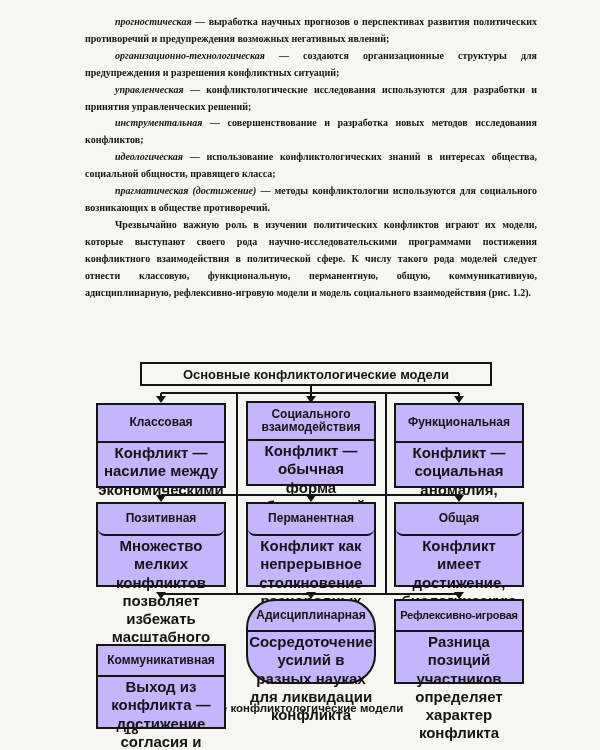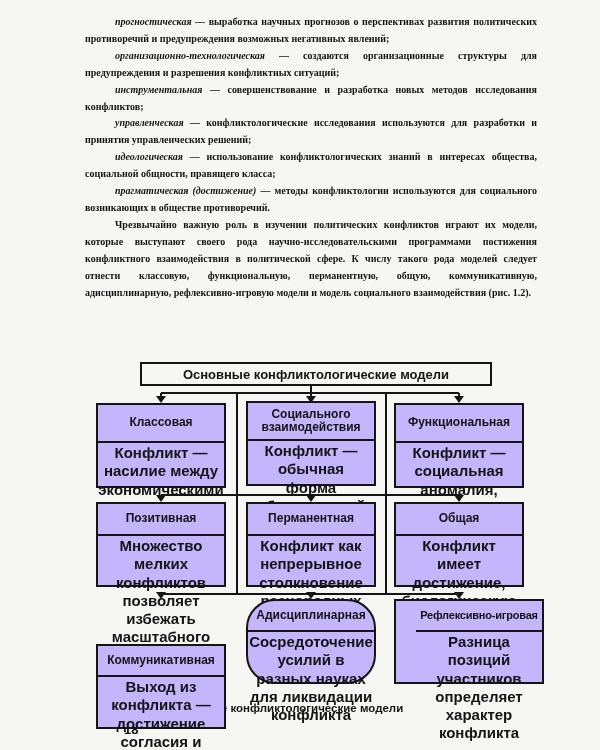--- a/index.html
+++ b/index.html
@@ -32,21 +32,21 @@
     display:flex;flex-direction:column;
     font-family:"Liberation Sans", sans-serif;
   }
   .mhead{
     border-bottom:2px solid #141414;
     display:flex;align-items:center;justify-content:center;
     font-weight:bold;font-size:12px;line-height:1.12;text-align:center;
     padding:1px 2px;flex:0 0 auto;
   }
   .r1 .mhead{height:34px;}
-  .r2 .mhead{height:28px;}
+  .r2 .mhead{height:28px;border-radius:7px;}
   .r3 .mhead{height:27px;}
   .mhead.tight{font-size:11px;letter-spacing:-0.2px;}
   .mbody{
     flex:1;display:flex;align-items:center;justify-content:center;
     font-weight:bold;font-size:15px;line-height:1.22;text-align:center;
     padding:1px 3px;
   }
   
   .caption{
     position:absolute;left:0;top:702px;width:521px;text-align:center;
@@ -56,22 +56,22 @@
     position:absolute;left:88px;top:722px;
     font-family:"Liberation Sans", sans-serif;font-size:13px;font-weight:bold;margin-left:36px;
   }
 </style>
 </head>
 <body>
 
 <div class="text-block">
   <p><em>прогностическая</em><span> — выработка научных прогнозов о перспективах развития политических противоречий и предупреждения возможных негативных явлений;</span></p>
   <p><em>организационно-технологическая</em><span> — создаются организационные структуры для предупреждения и разрешения конфликтных ситуаций;</span></p>
+  <p><em>управленческая</em><span> — конфликтологические исследования используются для разработки и принятия управленческих решений;</span></p>
   <p><em>инструментальная</em><span> — совершенствование и разработка новых методов исследования конфликтов;</span></p>
-  <p><em>управленческая</em><span> — конфликтологические исследования используются для разработки и принятия управленческих решений;</span></p>
   <p><em>идеологическая</em><span> — использование конфликтологических знаний в интересах общества, социальной общности, правящего класса;</span></p>
   <p><em>прагматическая (достижение)</em><span> — методы конфликтологии используются для социального возникающих в обществе противоречий.</span></p>
   <p><em></em><span>Чрезвычайно важную роль в изучении политических конфликтов играют их модели, которые выступают своего рода научно-исследовательскими программами постижения конфликтного взаимодействия в политической сфере. К числу такого рода моделей следует отнести классовую, функциональную, перманентную, общую, коммуникативную, адисциплинарную, рефлексивно-игровую модели и модель социального взаимодействия (рис. 1.2).</span></p>
 </div>
 
 <div class="diagram">
   <svg width="460" height="332" viewBox="0 0 460 332">
     <g stroke="#141414" stroke-width="2" fill="none">
 
       <line x1="241" y1="20" x2="241" y2="31"></line>
@@ -139,21 +139,21 @@
   </div>
 
   <div class="mbox r3" style="left:26px;top:237px;margin-top:45px;">
     <div class="mhead">Коммуникативная</div>
     <div class="mbody">Выход из конфликта — достижение согласия и преодоление барьеров в общении</div>
   </div>
   <div class="mbox r3" style="left:176px;top:237px;border-radius:29px;">
     <div class="mhead">Адисциплинарная</div>
     <div class="mbody">Сосредоточение усилий в разных науках для ликвидации конфликта</div>
   </div>
-  <div class="mbox r3" style="left:324px;top:237px;padding-left:20px;">
+  <div class="mbox r3" style="left:324px;top:237px;">
     <div class="mhead tight">Рефлексивно-игровая</div>
     <div class="mbody">Разница позиций участников определяет характер конфликта</div>
   </div>
 </div>
 
 <div class="caption"><span>Рис. 1.2.</span><span> Основные конфликтологические модели</span></div>
 
 <div class="pagenum">18</div>
 
 </body></html>

